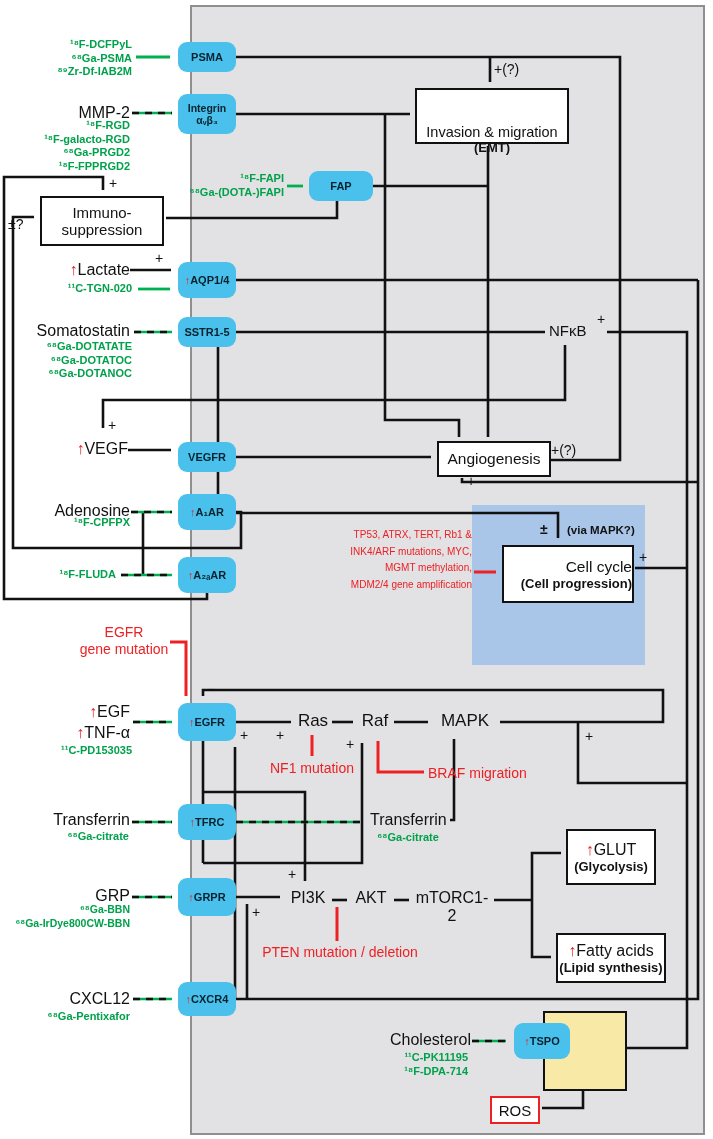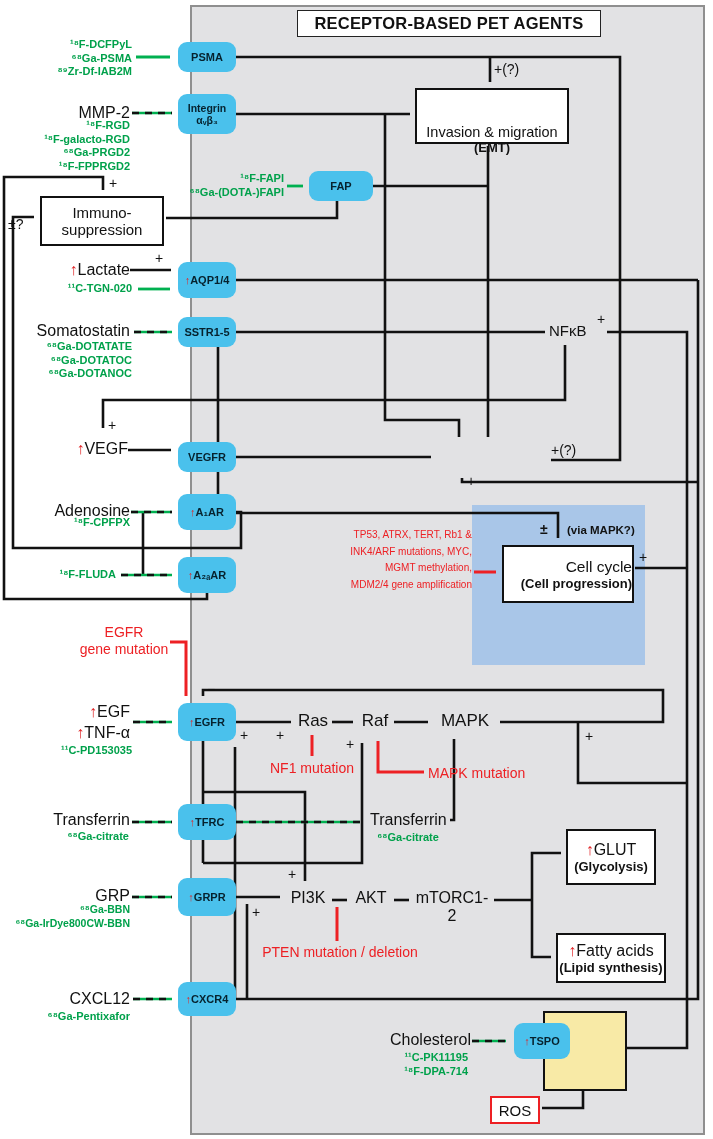--- a/index.html
+++ b/index.html
@@ -121,21 +121,20 @@
     <path class="gl" d="M236,822 H360"></path>
       <path class="dl" d="M236,822 H360" marker-end="url(#mb)"></path>
     <path class="gl" d="M132,897 H172"></path>
       <path class="dl" d="M132,897 H172" marker-end="url(#mb)"></path>
     <path class="gl" d="M133,999 H172"></path>
       <path class="dl" d="M133,999 H172" marker-end="url(#mb)"></path>
     <path class="gl" d="M472,1041 H506"></path>
       <path class="dl" d="M472,1041 H506" marker-end="url(#mb)"></path>
   </svg>
 
-  <div id="title-box">RECEPTOR-BASED PET AGENTS</div>
 
   <div class="rc" style="left:178px;top:42px;width:58px;height:30px;">
       <span>PSMA</span>
     </div>
   <div class="rc" style="left:178px;top:94px;width:58px;height:40px;flex-direction:column;font-size:10.5px;">
       <span>Integrin</span>
       <span>αᵥβ₃</span>
     </div>
   <div class="rc" style="left:309px;top:171px;width:64px;height:30px;">
       <span>FAP</span>
@@ -179,20 +178,23 @@
       <span>TSPO</span>
     </div>
 
   <div class="pb" style="left:415px;top:88px;width:150px;height:52px;">
       <span class="l1">Invasion &amp; migration</span>
       <span class="l2">(EMT)</span>
     </div>
   <div class="pb" style="left:40px;top:196px;width:120px;height:46px;">
       <span style="font-size:15px;">Immuno-</span>
       <span style="font-size:15px;">suppression</span>
+    </div>
+  <div class="pb" style="left:437px;top:441px;width:110px;height:32px;">
+      <span style="font-size:15.5px;">Angiogenesis</span>
     </div>
   <div class="pb" style="left:502px;top:545px;width:128px;height:54px;align-items:flex-end;">
       <span style="font-size:15.5px;">Cell cycle</span>
       <span class="l2">(Cell progression)</span>
     </div>
   <div class="pb" style="left:566px;top:829px;width:86px;height:52px;">
       <span style="font-size:16px;"><span class="up">↑</span><span>GLUT</span></span>
       <span class="l2">(Glycolysis)</span>
     </div>
   <div class="pb" style="left:556px;top:933px;width:106px;height:46px;">
@@ -276,21 +278,21 @@
     <div>EGFR</div>
     <div>gene mutation</div>
   </div>
   <div class="abs redtxt right" style="left:276px;top:527px;width:196px;font-size:10px;line-height:16.5px;">
     <div>TP53, ATRX,  TERT,  Rb1 &amp;</div>
     <div>INK4/ARF mutations, MYC,</div>
     <div>MGMT methylation,</div>
     <div>MDM2/4 gene amplification</div>
   </div>
   <div class="abs redtxt center" style="left:260px;top:760px;width:104px;font-size:14px;">NF1 mutation</div>
-  <div class="abs redtxt" style="left:428px;top:765px;width:112px;font-size:14px;">MAPK mutation</div>
+  <div class="abs redtxt" style="left:428px;top:765px;width:112px;font-size:14px;">BRAF migration</div>
   <div class="abs redtxt center" style="left:250px;top:944px;width:180px;font-size:14px;">PTEN mutation / deletion</div>
 
   <div class="abs sign" style="left:494px;top:62px;">+(?)</div>
   <div class="abs sign" style="left:551px;top:443px;">+(?)</div>
   <div class="abs sign" style="left:155px;top:251px;">+</div>
   <div class="abs sign" style="left:109px;top:176px;">+</div>
   <div class="abs sign" style="left:8px;top:217px;">±?</div>
   <div class="abs sign" style="left:597px;top:312px;">+</div>
   <div class="abs sign" style="left:108px;top:418px;">+</div>
   <div class="abs sign" style="left:467px;top:474px;">+</div>

